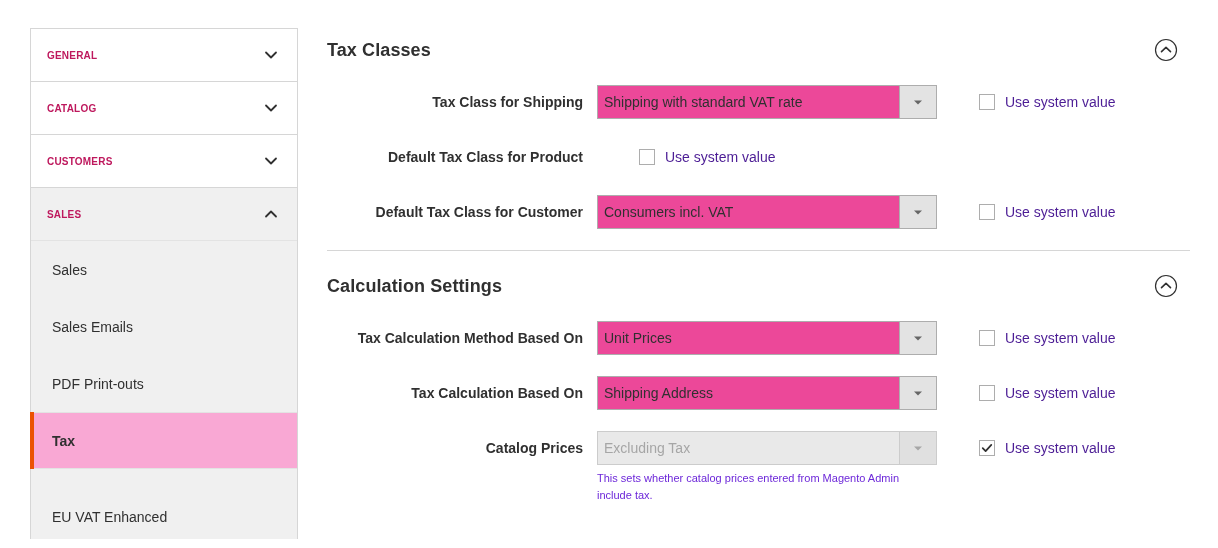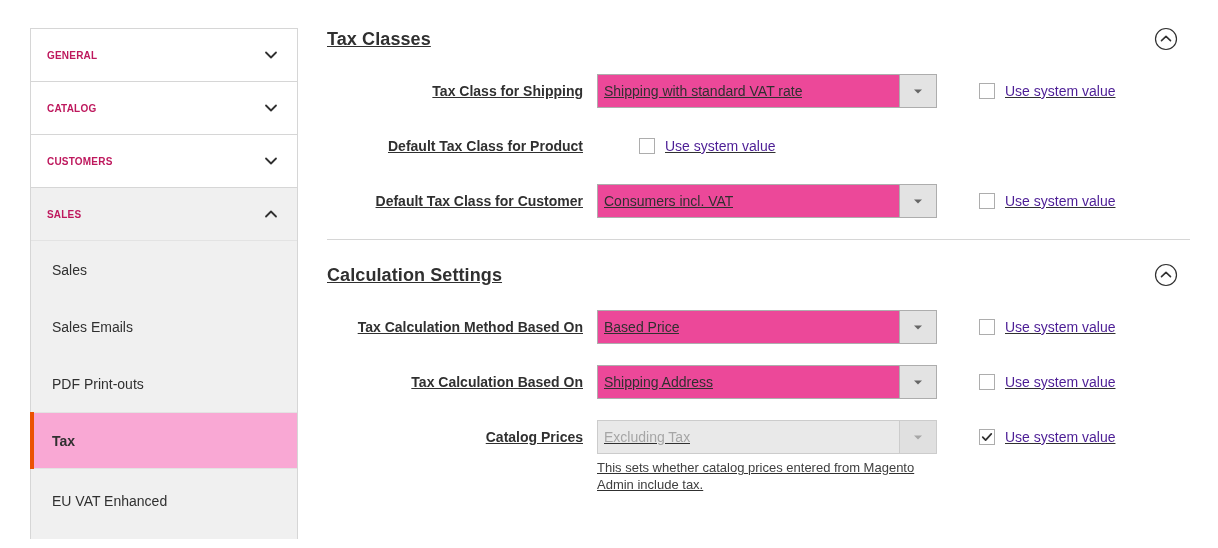--- a/index.html
+++ b/index.html
@@ -81,30 +81,29 @@
     position: absolute;
     left: -1px;
     top: -1px;
     bottom: -1px;
     width: 4px;
     background: #eb5202;
   }
   .side-sub-last {
     height: 70px;
     align-items: flex-start;
-    padding-top: 24px;
+    padding-top: 40px;
   }
 
   
   #main {
     position: absolute;
     left: 327px;
-    top: 4px;
+    top: 15px;
     width: 865px;
-    text-decoration: underline;
   }
   .section-head {
     position: relative;
     display: flex;
     align-items: center;
   }
   .section-title {
     font-size: 18px;
     font-weight: bold;
     color: #303030;
@@ -174,23 +173,23 @@
     background: #e9e9e9;
     border-color: #cccccc;
   }
   .select-box.disabled .select-value { color: #a6a6a6; }
   .select-box.disabled .select-arrow {
     background: #e0e0e0;
     border-left: 1px solid #cccccc;
   }
   .help-text {
     width: 318px;
-    font-size: 13px;
+    font-size: 11px;
     line-height: 17px;
-    color: #404040;
+    color: #6d28d9;
     margin-top: 5px;
   }
 
   .sysval {
     display: flex;
     align-items: center;
     margin-left: 42px;
     height: 34px;
     cursor: pointer;
   }
@@ -353,21 +352,21 @@
         <path d="M7.5 13.7 L12 9.4 L16.5 13.7" fill="none" stroke="#303030" stroke-width="1.6" stroke-linecap="round" stroke-linejoin="round"></path>
       </svg>
     </span>
   </div>
 
   <div>
     <div class="row">
       <div class="row-label">Tax Calculation Method Based On</div>
       <div class="field-col">
         <div class="select-box">
-          <span class="select-value">Based Price</span>
+          <span class="select-value">Unit Prices</span>
           <span class="select-arrow">
             <svg viewBox="0 0 10 7" width="10" height="7">
                 <path d="M1 1.5 L5 5.5 L9 1.5 Z" fill="#666666"></path>
               </svg>
           </span>
         </div>
       </div>
       <div class="sysval">
         <span class="cbox">
           

